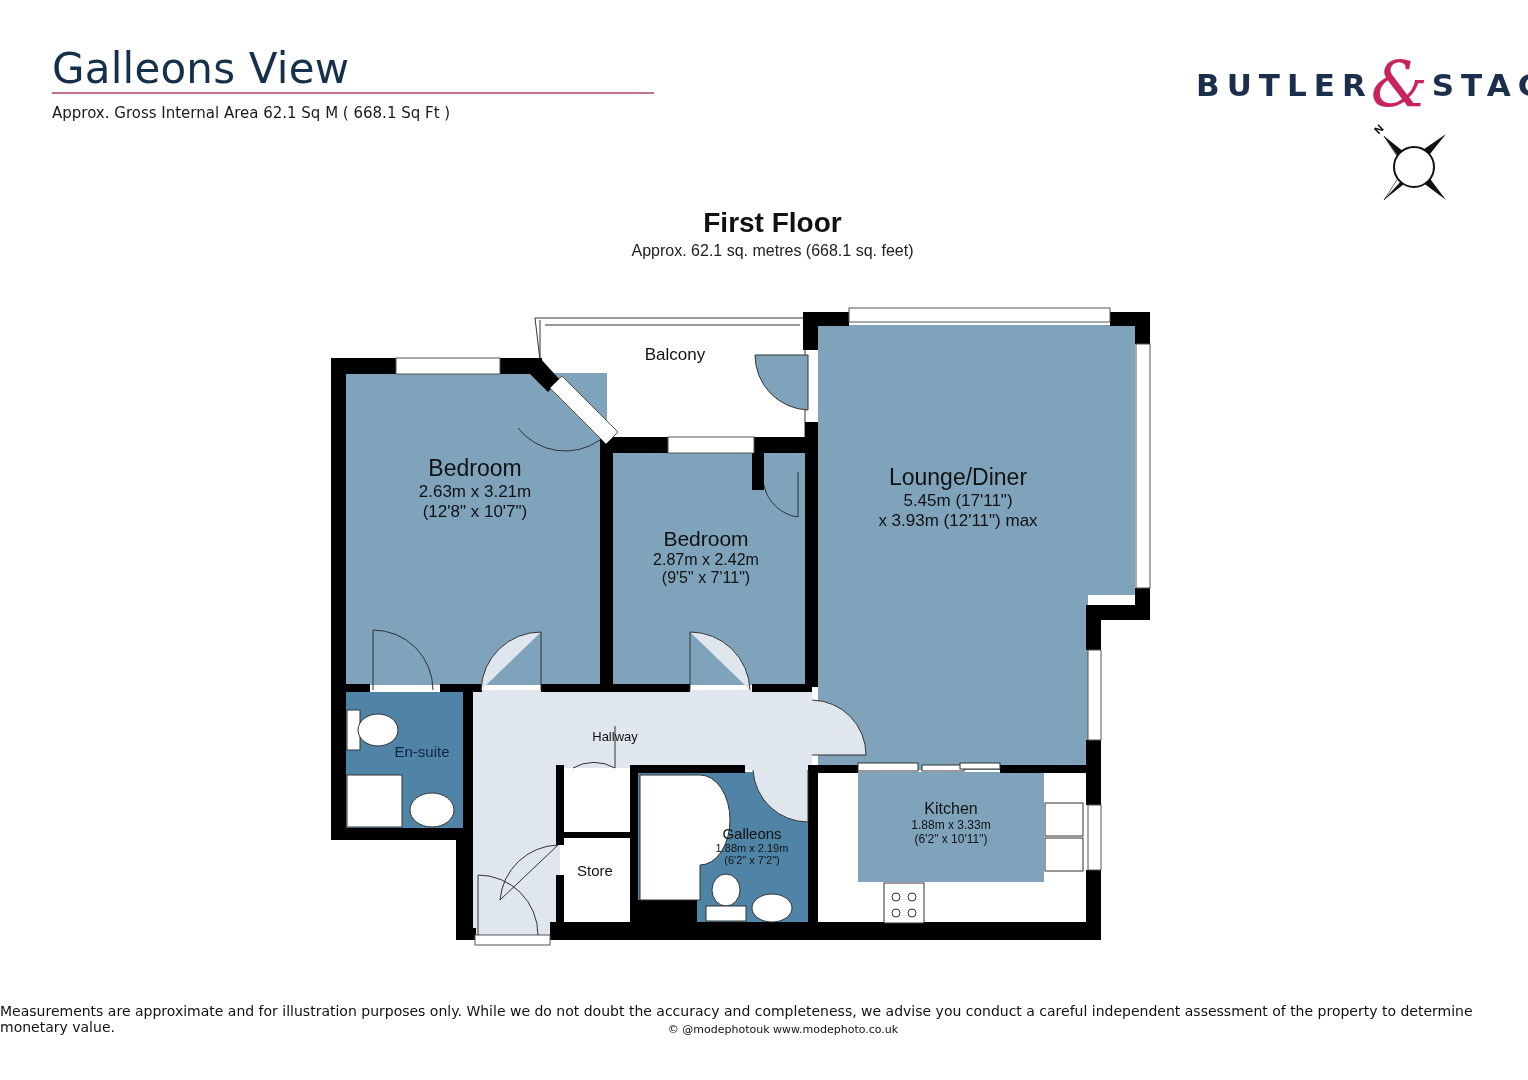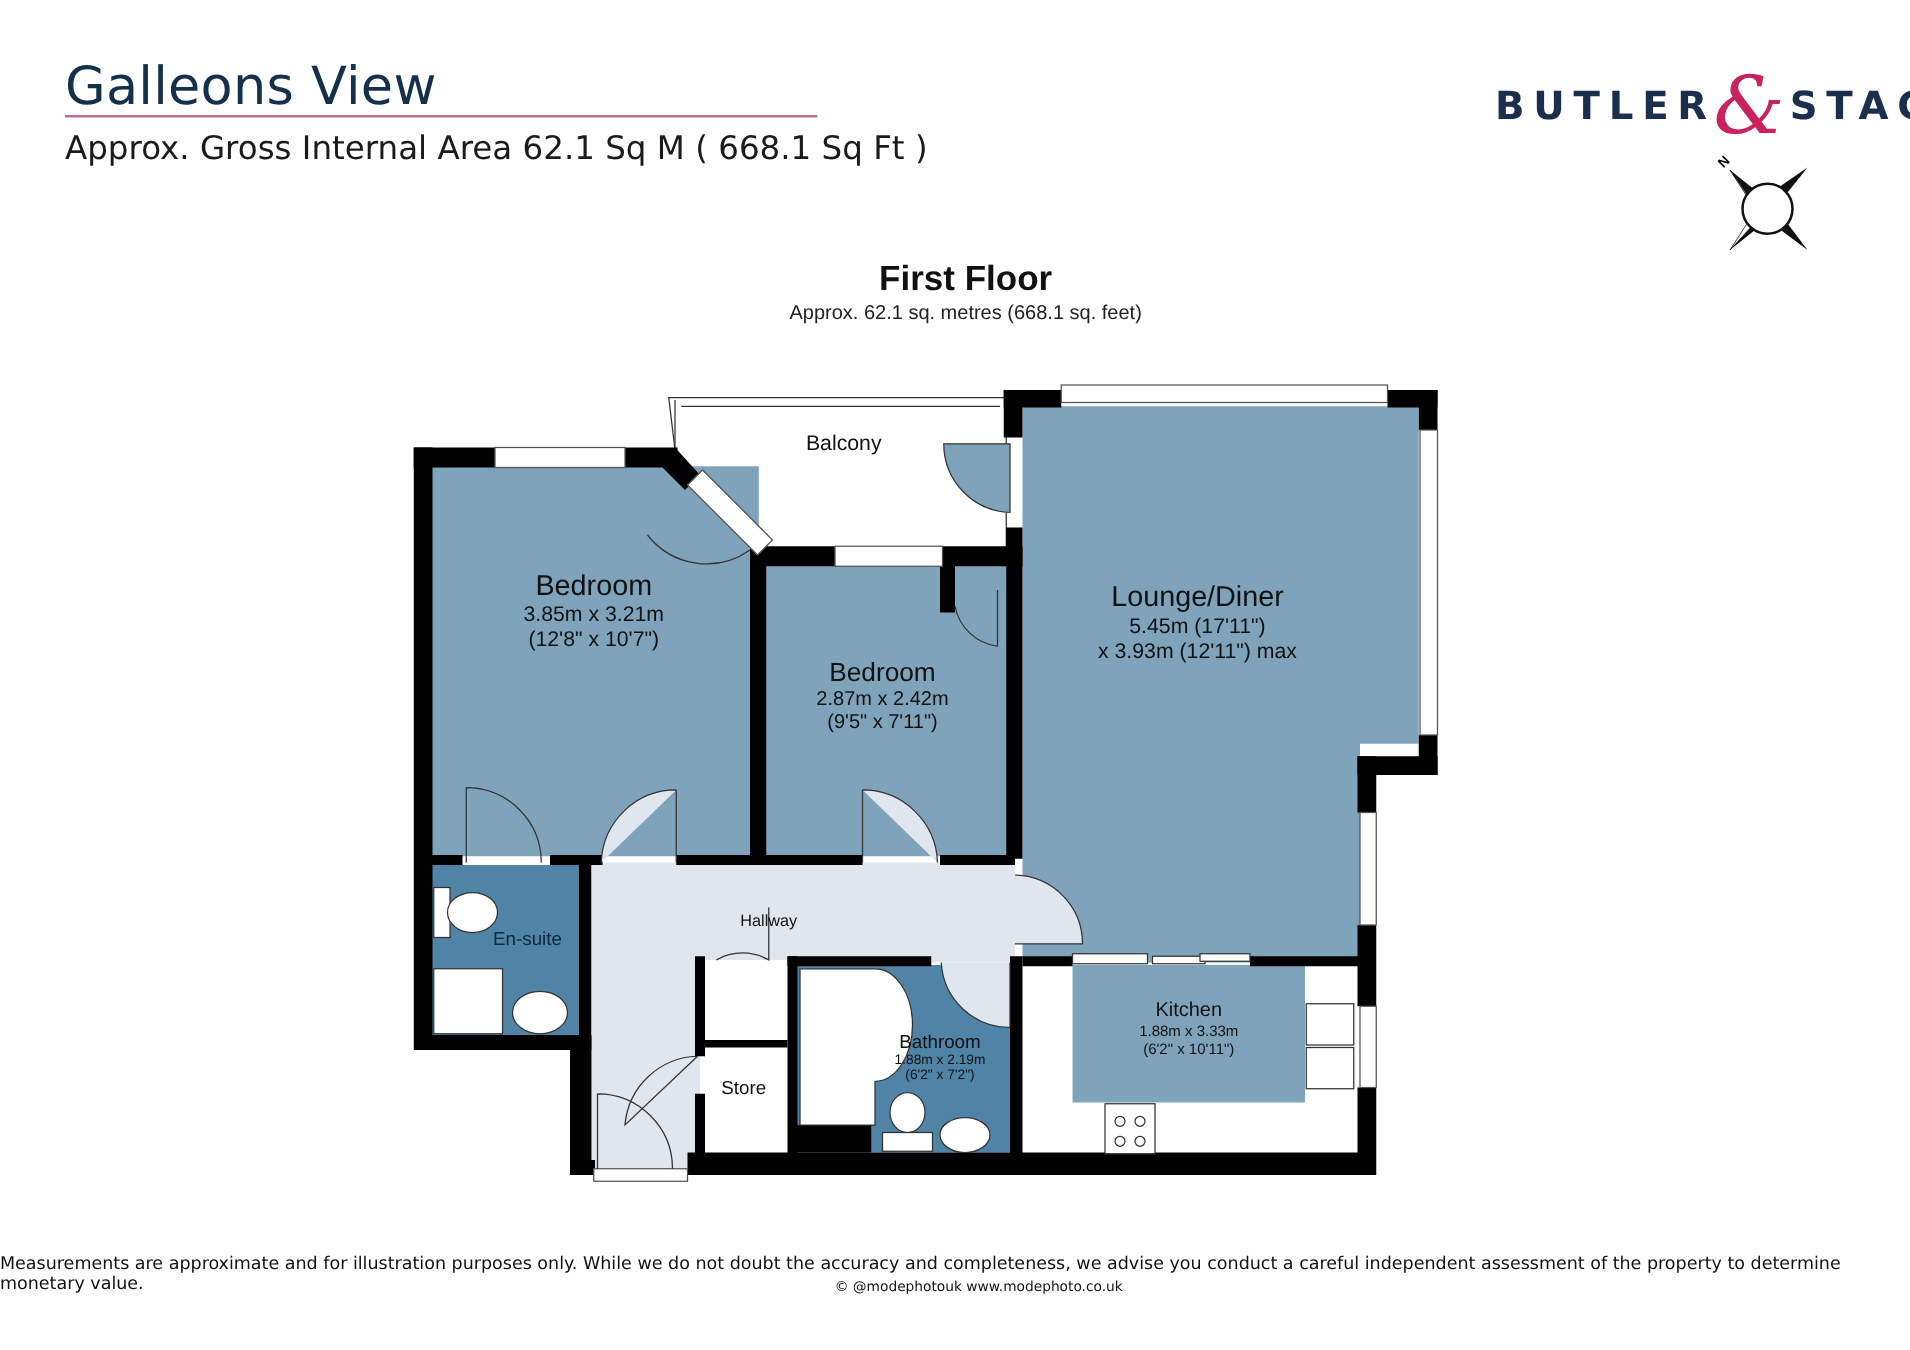--- a/index.html
+++ b/index.html
@@ -1,19 +1,19 @@
 <!DOCTYPE html>
 <html><head>
 <meta charset="utf-8">
 <style>
   html, body { margin:0; padding:0; background:#ffffff; }
   body { width:1528px; height:1080px; position:relative; overflow:hidden; font-family:"Liberation Sans", sans-serif; }
   .title { position:absolute; left:52px; top:44px; font-family:"DejaVu Sans", sans-serif; font-size:42px; color:#15304a; letter-spacing:0.2px; }
   .title-rule { position:absolute; left:52px; top:92px; width:602px; height:2px; background:#c0718d; }
-  .subtitle { position:absolute; left:52px; top:104px; font-family:"DejaVu Sans", sans-serif; font-size:26px; color:#1a1a1a; }
+  .subtitle { position:absolute; left:52px; top:104px; font-family:"DejaVu Sans", sans-serif; font-size:15px; color:#1a1a1a; }
   .brand { position:absolute; left:1196px; top:55px; height:60px; display:flex; align-items:center; }
   .brand-word { font-family:"DejaVu Sans", sans-serif; font-weight:bold; font-size:31px; color:#1b2e4b; letter-spacing:7px; }
   .brand-amp { font-family:"DejaVu Serif", serif; font-style:italic; font-size:64px; color:#c8235c; margin:0 4px 0 -2px; line-height:1; }
   .compass { position:absolute; left:1362px; top:120px; }
   .floor-title { position:absolute; left:0; width:1545px; top:207px; text-align:center; font-weight:bold; font-size:28px; color:#111; }
   .floor-sub { position:absolute; left:0; width:1545px; top:242px; text-align:center; font-size:16px; color:#222; }
   .plan { position:absolute; left:0; top:0; }
   .lbl { position:absolute; text-align:center; color:#111; white-space:nowrap; transform:translateX(-50%); }
   .lbl .n { font-weight:normal; display:block; }
   .lbl .d { display:block; }
@@ -155,40 +155,40 @@
     <circle cx="896" cy="913" r="4"></circle>
       <circle cx="912" cy="913" r="4"></circle>
     <rect x="858" y="763" width="60" height="8"></rect>
     <rect x="922" y="765" width="42" height="6"></rect>
     <rect x="960" y="763" width="40" height="6"></rect>
   </g>
 </svg>
 
 <div class="lbl" style="left:475px; top:455px;">
   <span class="n" style="font-size:23px;">Bedroom</span>
-  <span class="d" style="font-size:17px;">3.85m x 3.21m</span>
+  <span class="d" style="font-size:17px;">2.63m x 3.21m</span>
   <span class="d" style="font-size:17px;">(12'8" x 10'7")</span>
 </div>
 <div class="lbl" style="left:706px; top:527px;">
   <span class="n" style="font-size:21px;">Bedroom</span>
   <span class="d" style="font-size:16px;text-align:center;">2.87m x 2.42m</span>
   <span class="d" style="font-size:16px;">(9'5" x 7'11")</span>
 </div>
 <div class="lbl" style="left:958px; top:464px;">
   <span class="n" style="font-size:23px;">Lounge/Diner</span>
   <span class="d" style="font-size:17px;">5.45m (17'11")</span>
   <span class="d" style="font-size:17px;">x 3.93m (12'11") max</span>
 </div>
 <div class="lbl" style="left:951px; top:800px;">
   <span class="n" style="font-size:16px;">Kitchen</span>
   <span class="d" style="font-size:12px;">1.88m x 3.33m</span>
   <span class="d" style="font-size:12px;">(6'2" x 10'11")</span>
 </div>
 <div class="lbl" style="left:752px; top:825px;">
-  <span class="n" style="font-size:15px;">Bathroom</span>
+  <span class="n" style="font-size:15px;">Galleons</span>
   <span class="d" style="font-size:11px;">1.88m x 2.19m</span>
   <span class="d" style="font-size:11px;">(6'2" x 7'2")</span>
 </div>
 <div class="lbl" style="left:422px; top:743px; color:#0f2440;">
   <span class="n" style="font-size:15px;">En-suite</span>
 </div>
 <div class="lbl" style="left:567px; top:729px;margin-left:48px;">
   <span class="n" style="font-size:13px;">Hallway</span>
 </div>
 <div class="lbl" style="left:595px; top:862px;">

